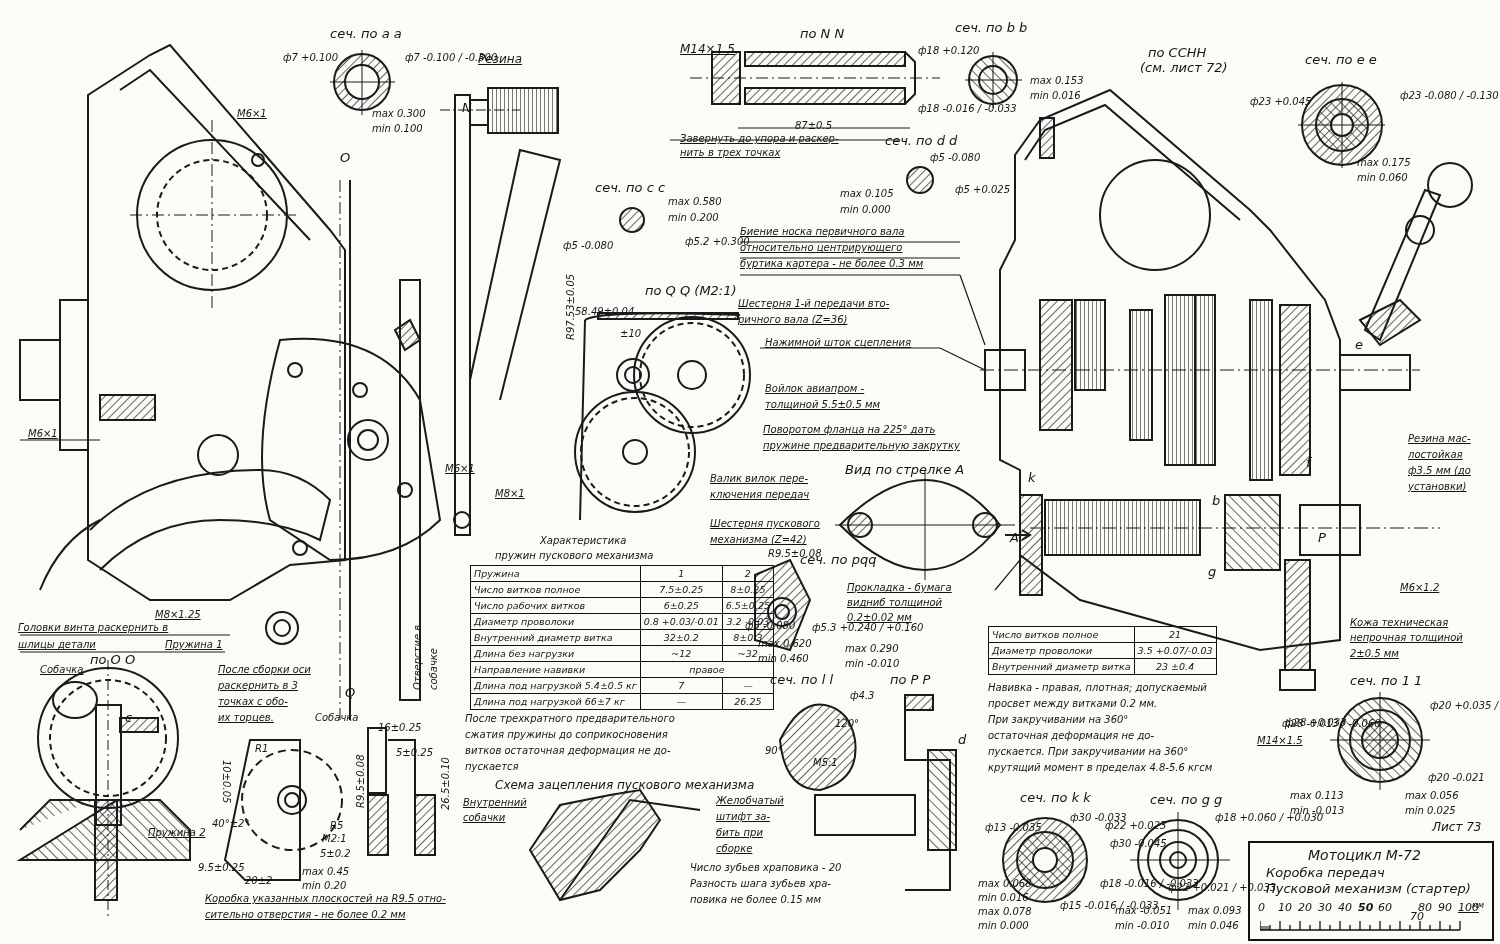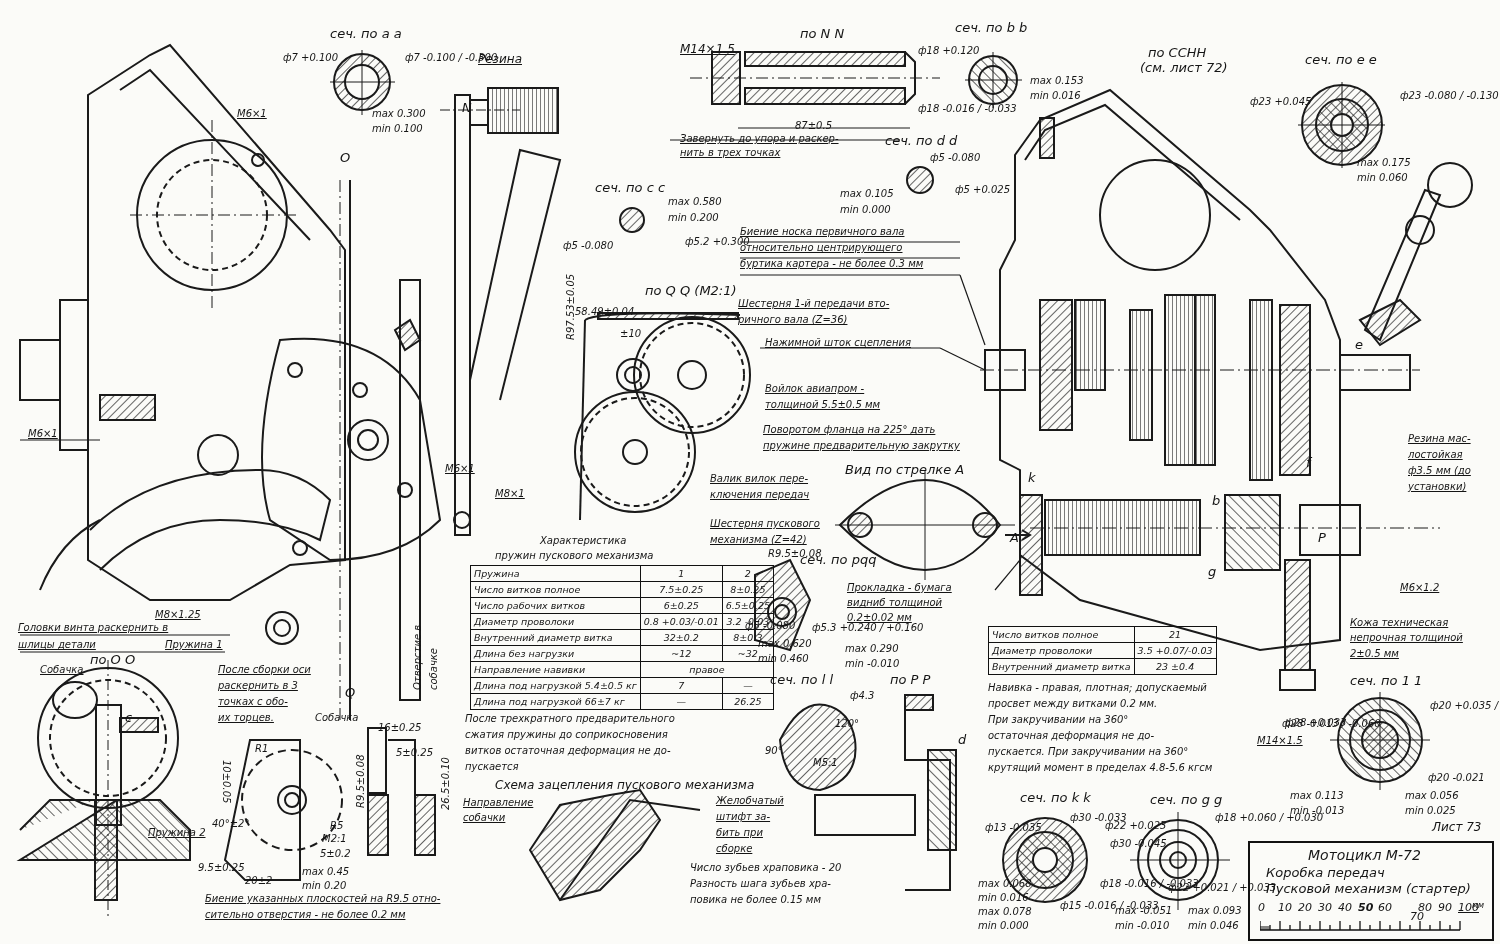--- a/index.html
+++ b/index.html
@@ -311,30 +311,30 @@
 <div class="t u s" style="left:218px;top:696px">точках с обо-</div>
 <div class="t u s" style="left:218px;top:712px">их торцев.</div>
 <div class="t s" style="left:315px;top:712px">Собачка</div>
 <div class="t s" style="left:412px;top:690px;transform:rotate(-90deg);transform-origin:left top">Отверстие в</div>
 <div class="t s" style="left:428px;top:690px;transform:rotate(-90deg);transform-origin:left top">собачке</div>
 
 <div class="t s" style="left:465px;top:713px">После трехкратного предварительного</div>
 <div class="t s" style="left:465px;top:729px">сжатия пружины до соприкосновения</div>
 <div class="t s" style="left:465px;top:745px">витков остаточная деформация не до-</div>
 <div class="t s" style="left:465px;top:761px">пускается</div>
-<div class="t u s" style="left:463px;top:797px">Направление</div>
+<div class="t u s" style="left:463px;top:797px">Внутренний</div>
 <div class="t u s" style="left:463px;top:812px">собачки</div>
 <div class="t u s" style="left:716px;top:795px">Желобчатый</div>
 <div class="t u s" style="left:716px;top:811px">штифт за-</div>
 <div class="t u s" style="left:716px;top:827px">бить при</div>
 <div class="t u s" style="left:716px;top:843px">сборке</div>
 <div class="t s" style="left:690px;top:862px">Число зубьев храповика - 20</div>
 <div class="t s" style="left:690px;top:878px">Разность шага зубьев хра-</div>
 <div class="t s" style="left:690px;top:894px">повика  не более 0.15 мм</div>
-<div class="t u s" style="left:205px;top:893px">Биение указанных плоскостей на R9.5 отно-</div>
+<div class="t u s" style="left:205px;top:893px">Коробка указанных плоскостей на R9.5 отно-</div>
 <div class="t u s" style="left:205px;top:909px">сительно отверстия - не более 0.2 мм</div>
 
 <div class="t s" style="left:988px;top:682px">Навивка - правая, плотная; допускаемый</div>
 <div class="t s" style="left:988px;top:698px">просвет между витками 0.2 мм.</div>
 <div class="t s" style="left:988px;top:714px">При закручивании на  360°</div>
 <div class="t s" style="left:988px;top:730px">       остаточная деформация не до-</div>
 <div class="t s" style="left:988px;top:746px">пускается. При закручивании на 360°</div>
 <div class="t s" style="left:988px;top:762px">крутящий момент в пределах 4.8-5.6 кгсм</div>
 
 <div class="t s" style="left:283px;top:52px">ф7 +0.100</div>

